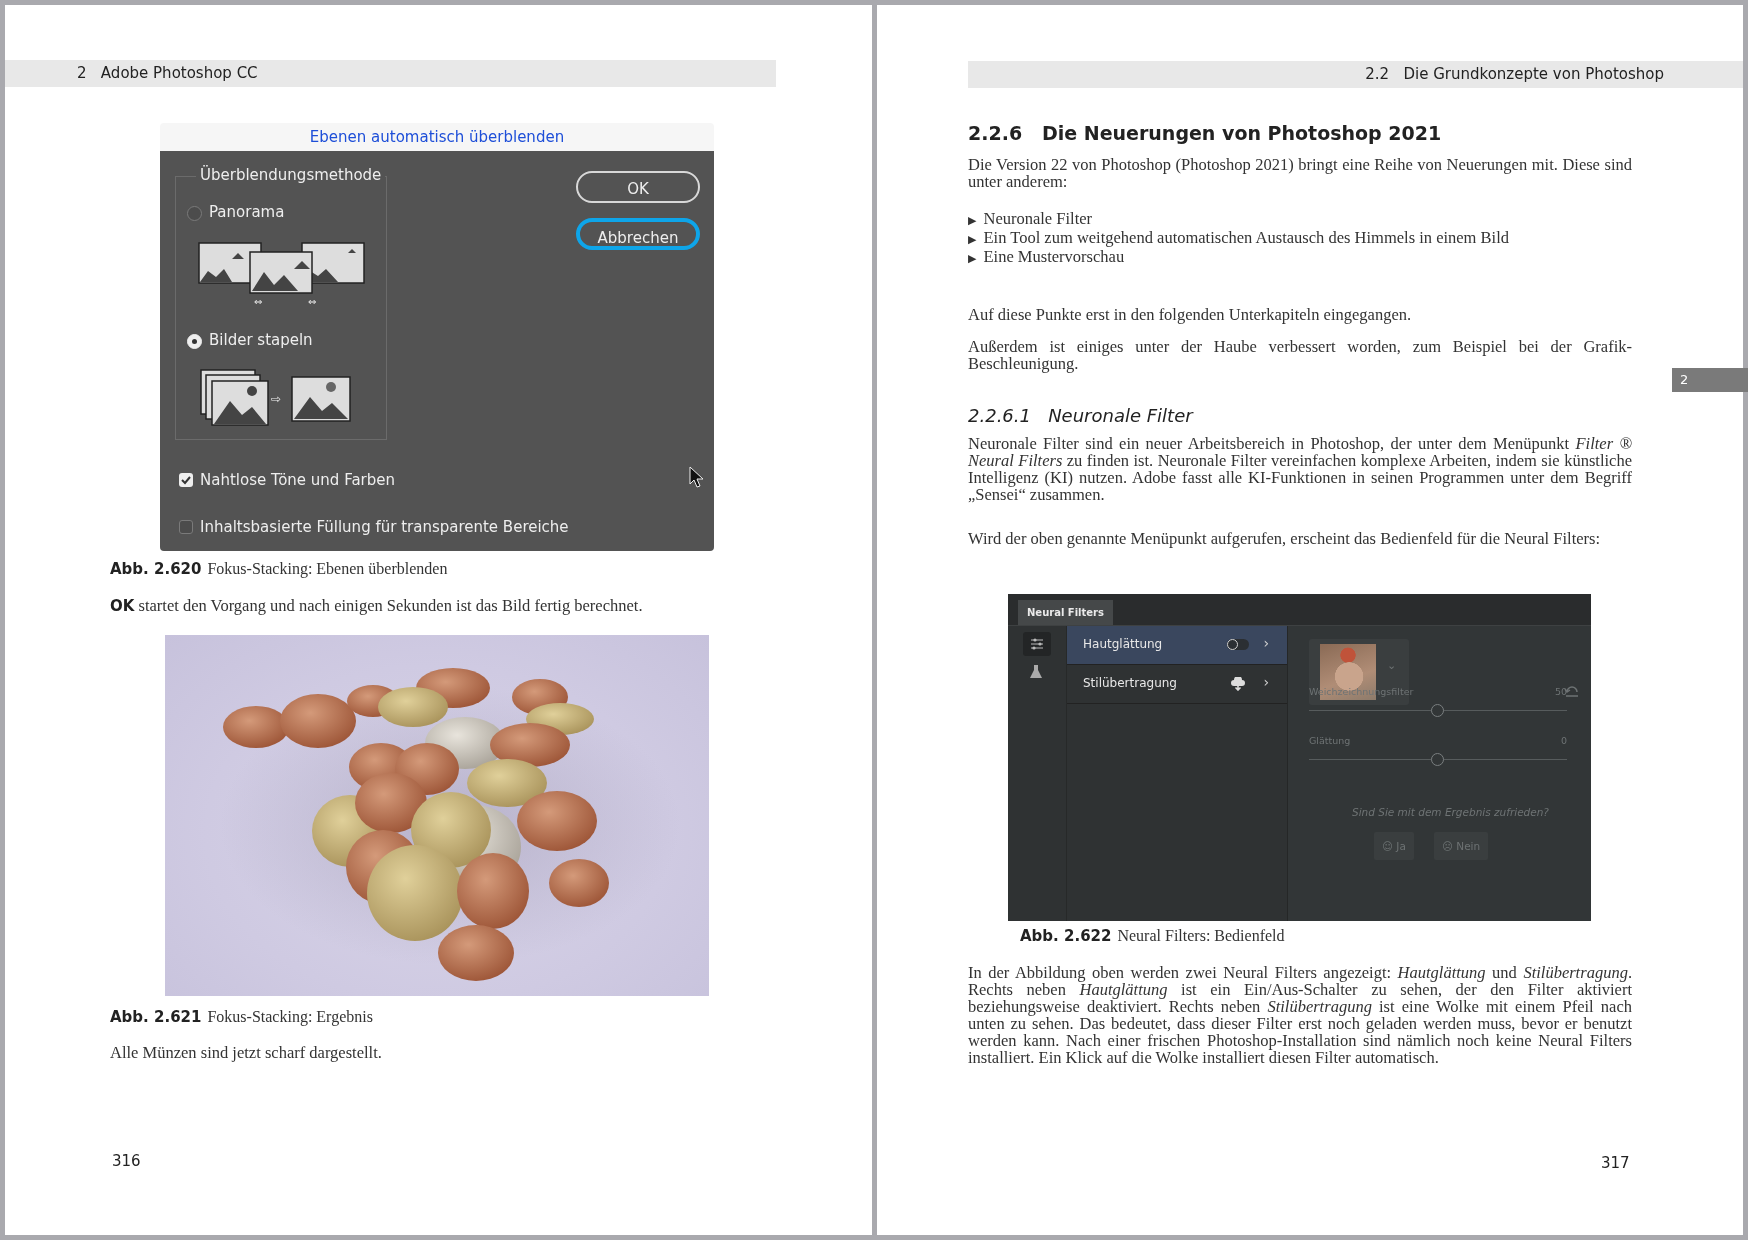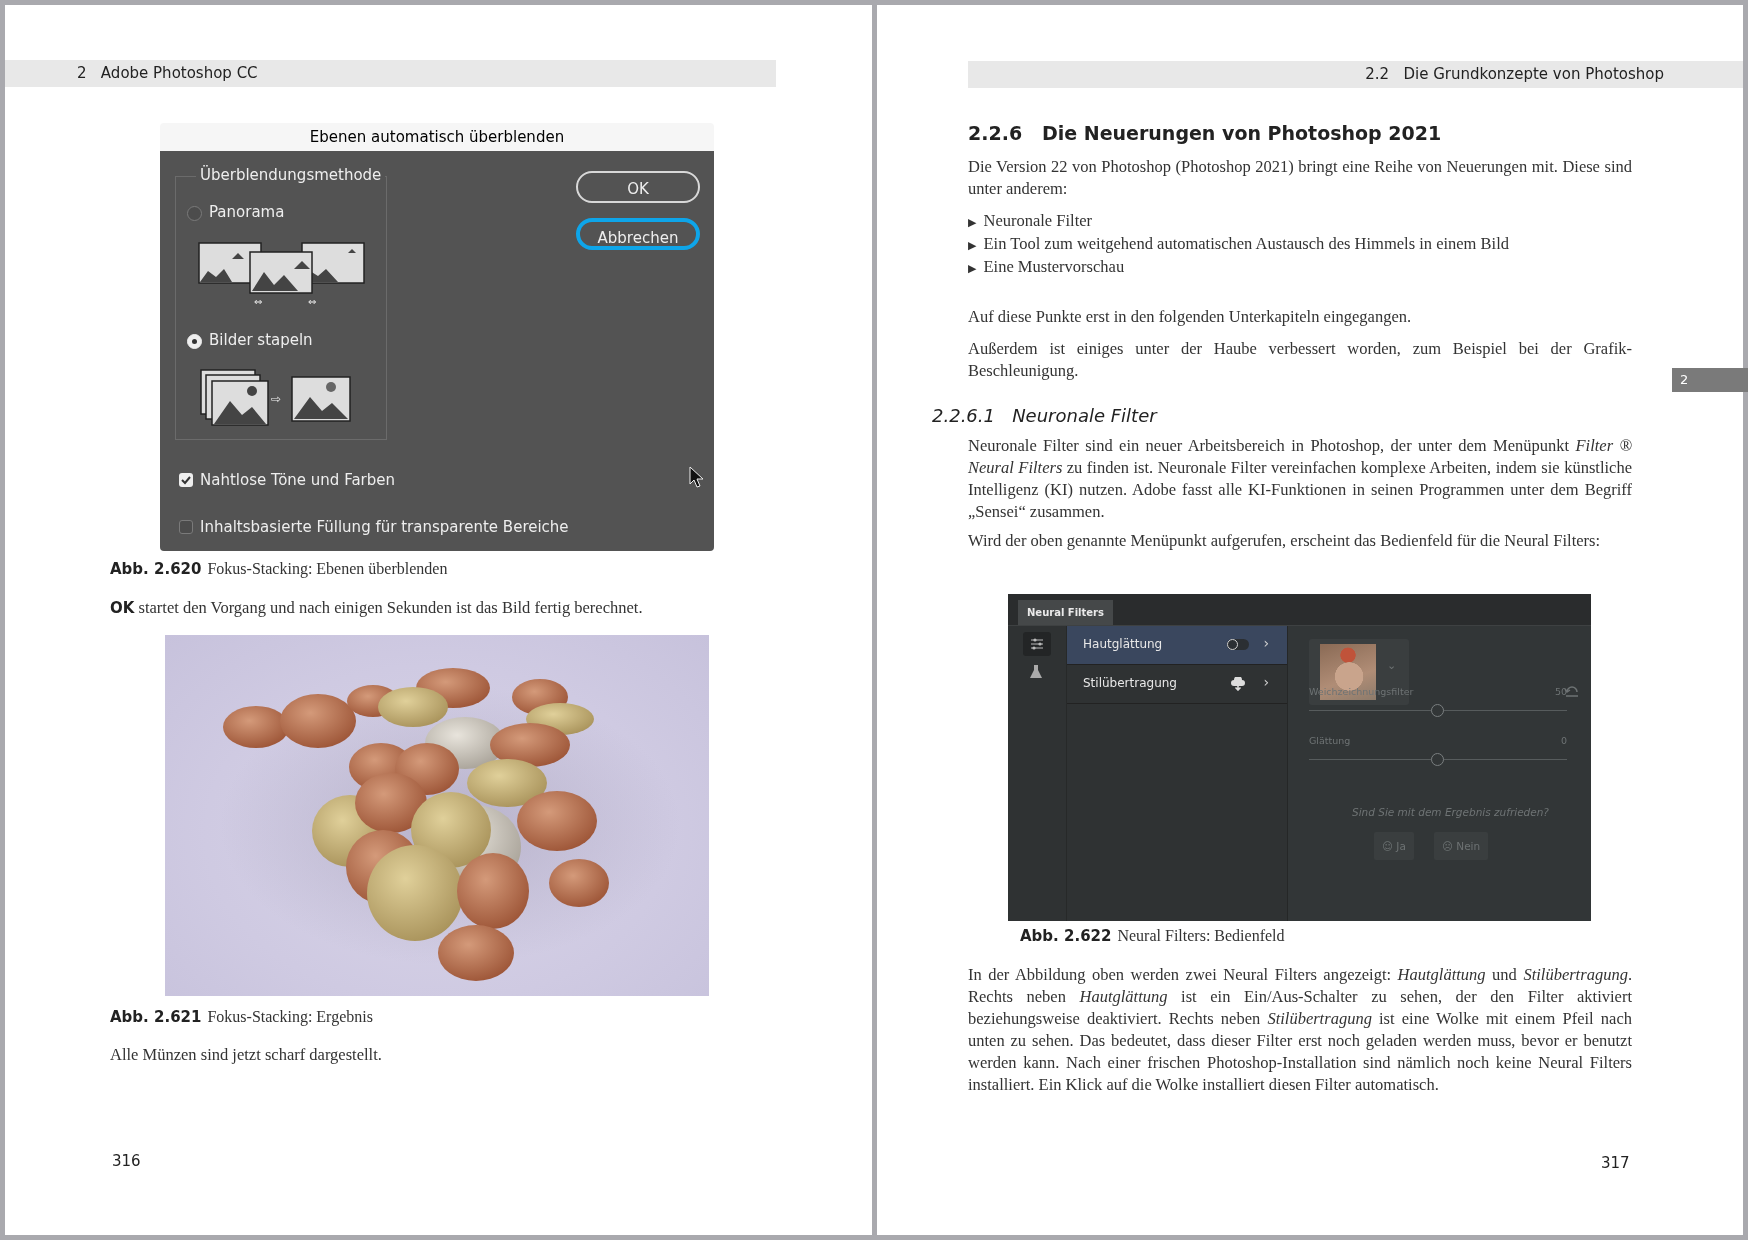--- a/index.html
+++ b/index.html
@@ -5,29 +5,29 @@
   html, body { margin:0; padding:0; }
   body { width:1748px; height:1240px; position:relative; background:#a9a9ae; overflow:hidden;
          font-family:"Liberation Serif", serif; color:#2a2a2a; }
   .page { position:absolute; background:#fff; }
   #page-left { left:5px; top:5px; width:867px; height:1230px; }
   #page-right { left:877px; top:5px; width:866px; height:1230px; }
   .abs { position:absolute; }
   .sans { font-family:"DejaVu Sans", "Liberation Sans", sans-serif; }
   .header-band { position:absolute; background:#e8e8e8; height:27px; }
   .header-text { position:absolute; top:4px; font-family:"DejaVu Sans", sans-serif; font-size:15px; color:#222; white-space:nowrap; }
-  .body-text { font-size:16.5px; line-height:22px; color:#333; }
+  .body-text { font-size:16.5px; line-height:17px; color:#333; }
   .caption { font-size:16px; color:#333; white-space:nowrap; }
   .caption b { font-family:"DejaVu Sans", sans-serif; font-weight:bold; font-size:15px; color:#222; margin-right:6px; }
   .justify { text-align:justify; text-align-last:left; }
   .pagenum { font-family:"DejaVu Sans", sans-serif; font-size:15px; color:#222; }
 
   
   #ps-dialog { left:160px; top:123px; width:554px; height:428px; border-radius:4px; overflow:hidden; }
-  #ps-titlebar { position:absolute; left:0; top:0; width:100%; height:28px; background:#f6f6f6; color:#000000;
+  #ps-titlebar { position:absolute; left:0; top:0; width:100%; height:28px; background:#f6f6f6; color:#1d4ed8;
                  font-family:"DejaVu Sans", sans-serif; font-size:15px; text-align:center; line-height:28px; }
   #ps-body { position:absolute; left:0; top:28px; width:100%; height:400px; background:#535353;
              font-family:"DejaVu Sans", sans-serif; color:#e8e8e8; font-size:14.5px; }
   #blend-group { position:absolute; left:15px; top:25px; width:210px; height:262px; border:1px solid #6b6b6b; }
   #blend-legend { position:absolute; left:20px; top:-11px; background:#535353; padding:0 4px; font-size:15px; color:#eee; }
   .radio { position:absolute; width:13px; height:13px; border-radius:50%; border:1px solid #7a7a7a; background:#4c4c4c; }
   .radio.on { background:#eee; border-color:#eee; }
   .radio.on::after { content:""; position:absolute; left:4px; top:4px; width:5px; height:5px; border-radius:50%; background:#333; }
   .opt-label { position:absolute; font-size:15px; color:#eee; white-space:nowrap; }
   .ps-btn { position:absolute; width:124px; height:32px; border-radius:16px; text-align:center; line-height:32px;
@@ -209,21 +209,21 @@
 
 <div class="abs body-text" style="left:968px;top:210px;width:664px;">
   <div><span style="font-size:11px;margin-right:7px;">▶</span><span>Neuronale Filter</span></div>
   <div><span style="font-size:11px;margin-right:7px;">▶</span><span>Ein Tool zum weitgehend automatischen Austausch des Himmels in einem Bild</span></div>
   <div><span style="font-size:11px;margin-right:7px;">▶</span><span>Eine Mustervorschau</span></div>
 </div>
 
 <div class="abs body-text" style="left:968px;top:306px;width:664px;">Auf diese Punkte erst in den folgenden Unterkapiteln eingegangen.</div>
 <div class="abs body-text justify" style="left:968px;top:338px;width:664px;">Außerdem ist einiges unter der Haube verbessert worden, zum Beispiel bei der Grafik-Beschleunigung.</div>
 
-<div class="abs sans" style="left:932px;top:405px;font-size:18px;font-style:italic;color:#222;white-space:nowrap;">
+<div class="abs sans" style="left:968px;top:405px;font-size:18px;font-style:italic;color:#222;white-space:nowrap;">
   <span>2.2.6.1</span>&nbsp;&nbsp;&nbsp;<span>Neuronale Filter</span>
 </div>
 
 <div class="abs body-text justify" style="left:968px;top:435px;width:664px;"><span>Neuronale Filter sind ein neuer Arbeitsbereich in Photoshop, der unter dem Menüpunkt </span><i>Filter ® Neural Filters</i><span> zu finden ist. Neuronale Filter vereinfachen komplexe Arbeiten, indem sie künstliche Intelligenz (KI) nutzen. Adobe fasst alle KI-Funktionen in seinen Programmen unter dem Begriff „Sensei“ zusammen.</span></div>
 
 <div class="abs body-text justify" style="left:968px;top:530px;width:664px;">Wird der oben genannte Menüpunkt aufgerufen, erscheint das Bedienfeld für die Neural Filters:</div>
 
 <div id="nf-panel" class="abs">
   <div id="nf-tabbar">
     <div id="nf-tab">Neural Filters</div>

